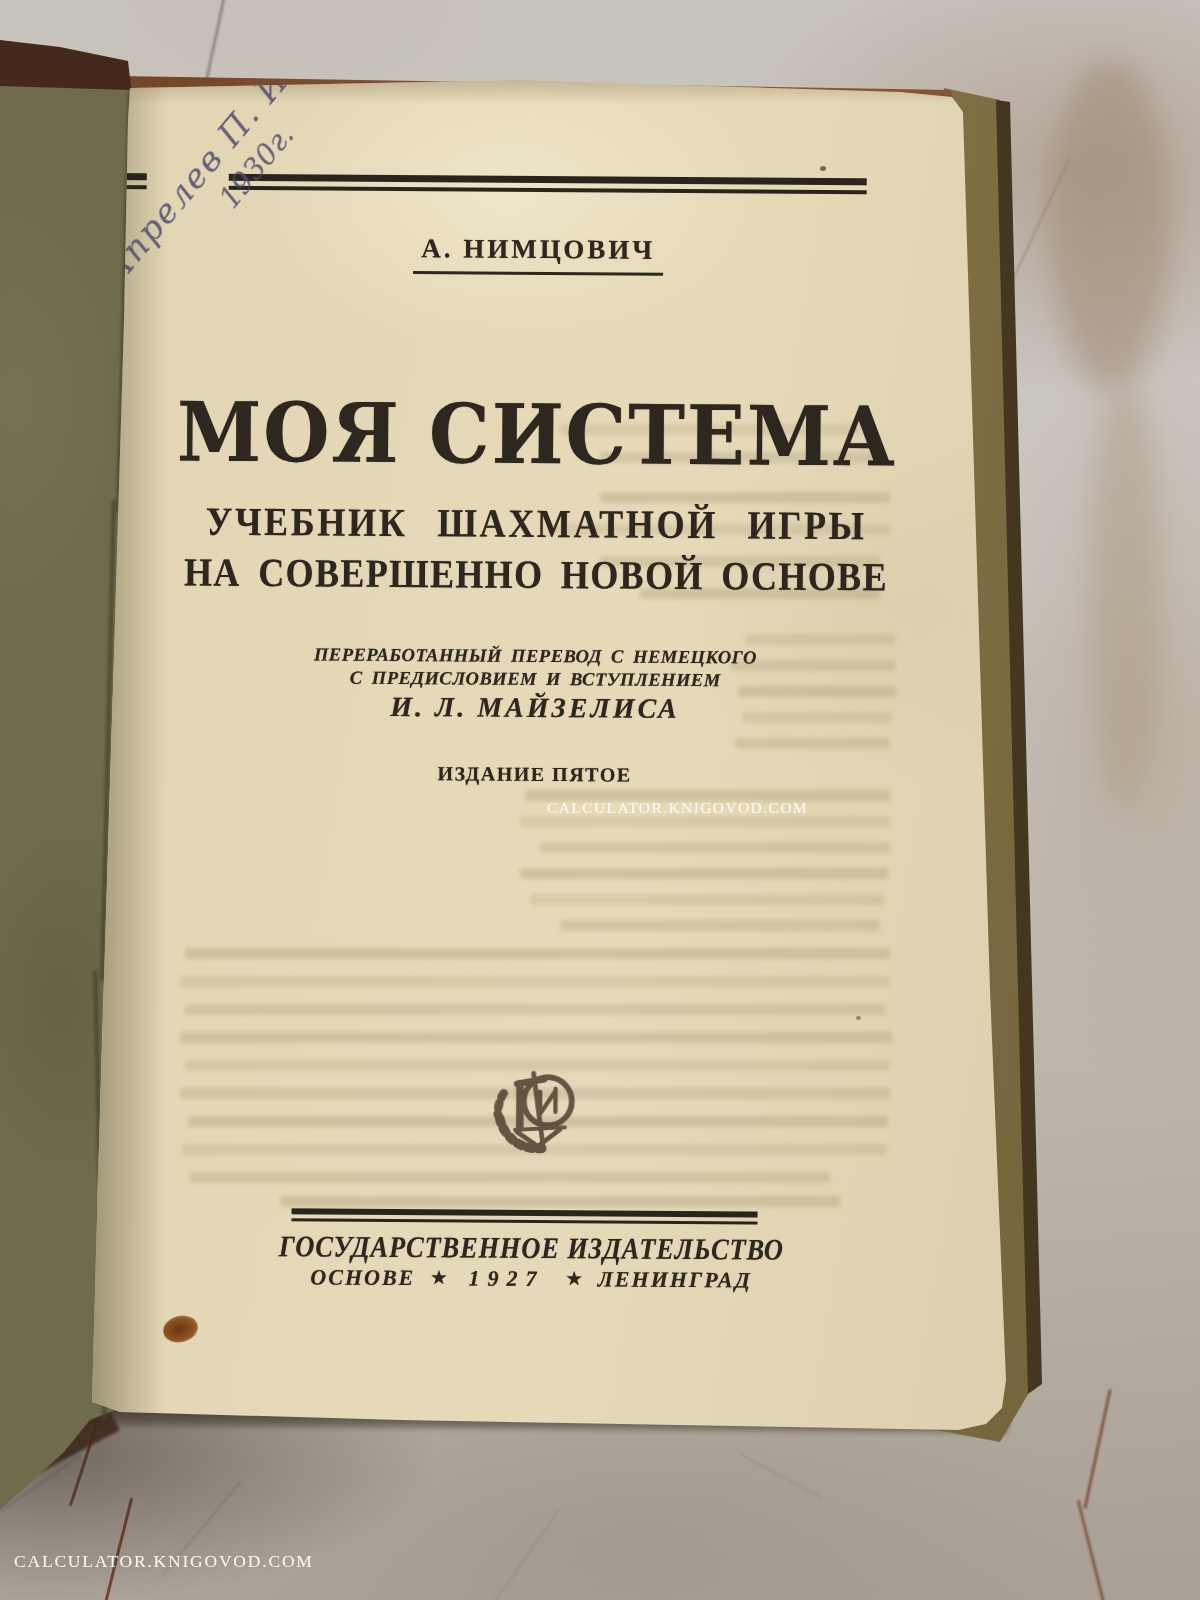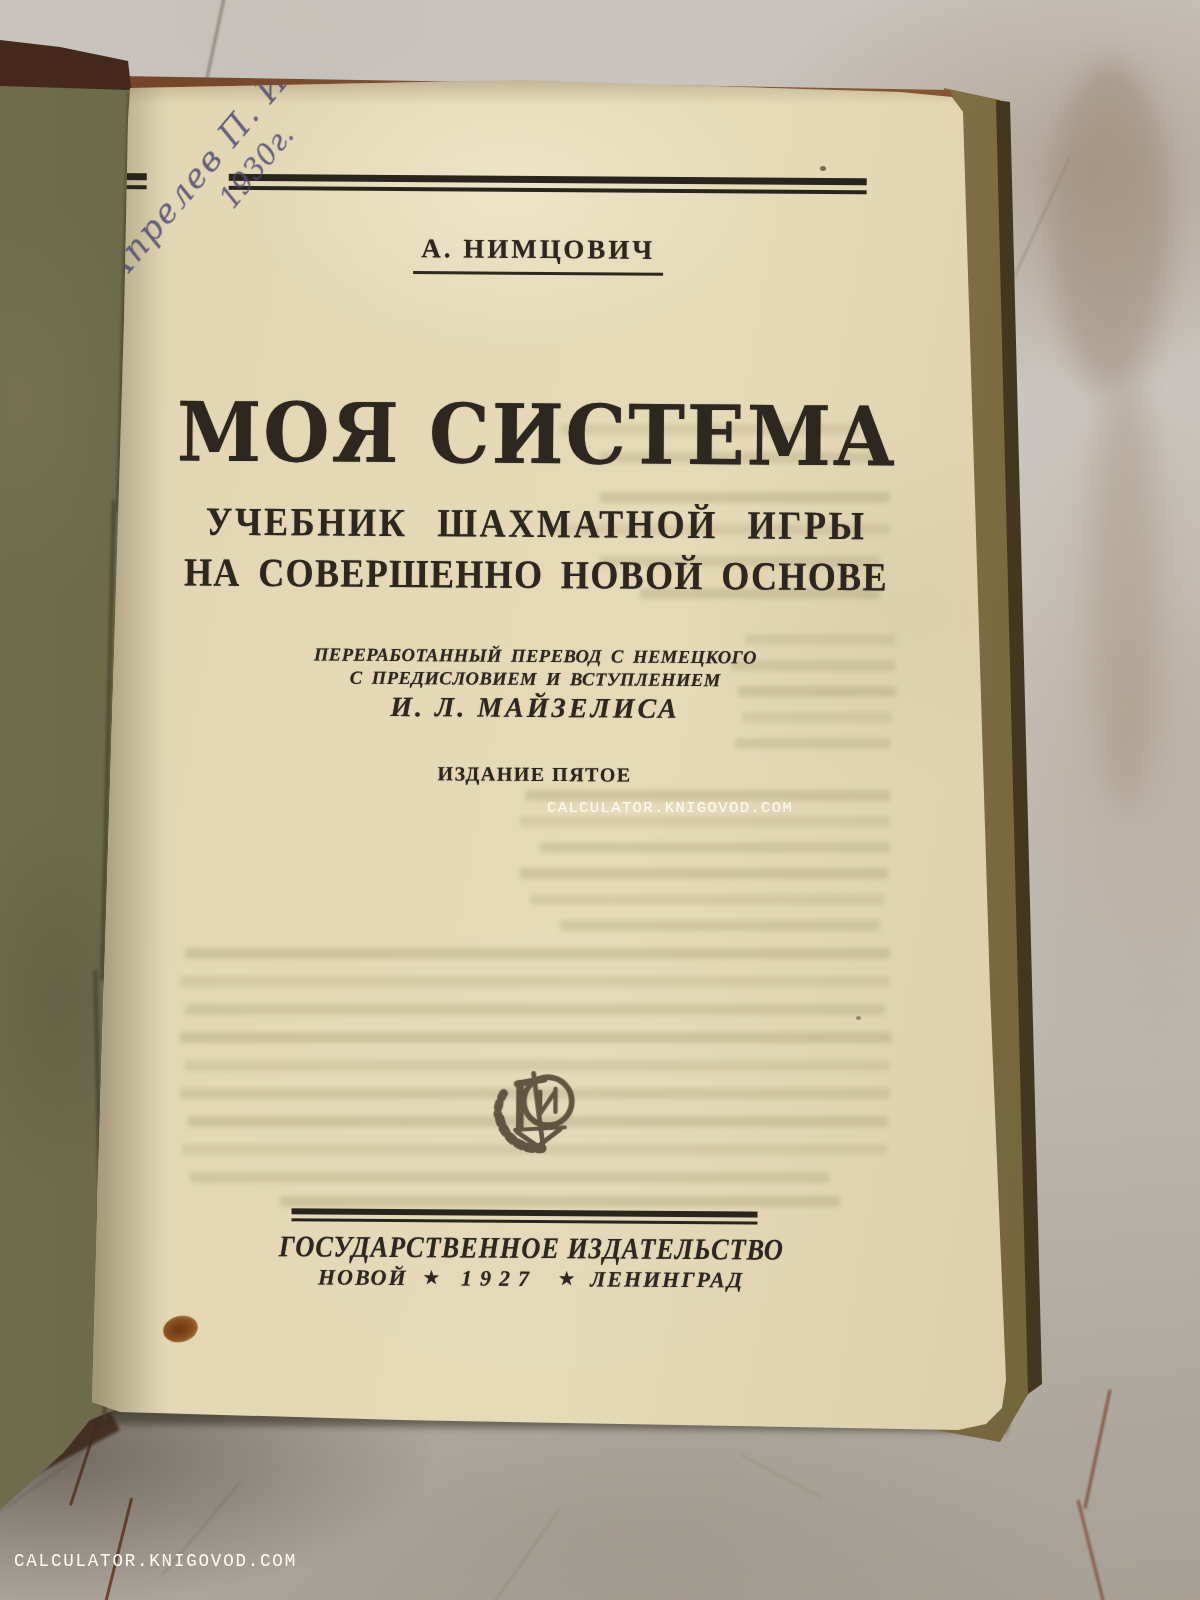--- a/index.html
+++ b/index.html
@@ -87,21 +87,21 @@
     font-style:italic;font-family:"DejaVu Serif",serif;text-align:center;}
   #inscription .l1{font-size:34px;letter-spacing:2px;}
   #inscription .l2{font-size:29px;margin-top:4px;padding-left:78px;}
   
   #logo{position:absolute;left:366px;top:1058px;width:96px;height:98px;opacity:.85;filter:blur(.4px);}
   #spot{position:absolute;left:163px;top:1316px;width:35px;height:26px;border-radius:50%;
     transform:rotate(-14deg);filter:blur(.6px);
     background:radial-gradient(ellipse at 45% 50%, #6d3410 0%, #8a5322 55%, #b07f42 85%, transparent 100%);}
   .speck{position:absolute;border-radius:50%;background:#4a3a28;}
   
-  .wm{position:absolute;font-family:Liberation Mono, monospace;color:#fdfdf6;}
+  .wm{position:absolute;font-family:Liberation Serif, serif;color:#fdfdf6;}
   #wm-center{left:547px;top:799px;font-size:15.5px;letter-spacing:1.4px;}
   #wm-corner{left:14px;top:1551px;font-size:17.5px;letter-spacing:1.8px;}
 </style>
 </head>
 <body>
 
 <div id="canvas">
 
   <div class="stain" style="left:1050px;top:60px;width:120px;height:330px;background:#9b8771;opacity:.5;"></div>
   <div class="stain" style="left:1090px;top:380px;width:70px;height:430px;background:#a8977f;opacity:.45;"></div>
@@ -185,21 +185,21 @@
           <path d="M54,34 L54,57 M70,31 L70,55 M54,57 L70,33" stroke-width="4.5"></path>
           <path d="M47,15 L57,88" stroke-width="5"></path>
           <path d="M30,76 L52,91 L75,73" stroke-width="5"></path>
           <path d="M28,74 L80,71" stroke-width="4"></path>
         </g>
       </svg>
 
       <div class="rule thin" style="left:170px;top:1210px;width:466px;"></div>
       <div class="center ink" id="publisher">ГОСУДАРСТВЕННОЕ ИЗДАТЕЛЬСТВО</div>
       <div class="center ink" id="imprint">
-        <span class="city">НОВОЙ</span><span class="star">★</span><span class="year">1927</span><span class="star">★</span><span class="city">ЛЕНИНГРАД</span>
+        <span class="city">ОСНОВЕ</span><span class="star">★</span><span class="year">1927</span><span class="star">★</span><span class="city">ЛЕНИНГРАД</span>
       </div>
     </div>
 
     <div id="spot"></div>
     <div class="speck" style="left:820px;top:166px;width:6px;height:5px;opacity:.7;"></div>
     <div class="speck" style="left:856px;top:1016px;width:5px;height:4px;opacity:.5;"></div>
 
     <div id="inscription">
       <div class="l1">Апрелев П. И.</div>
       <div class="l2">1930г.</div>

